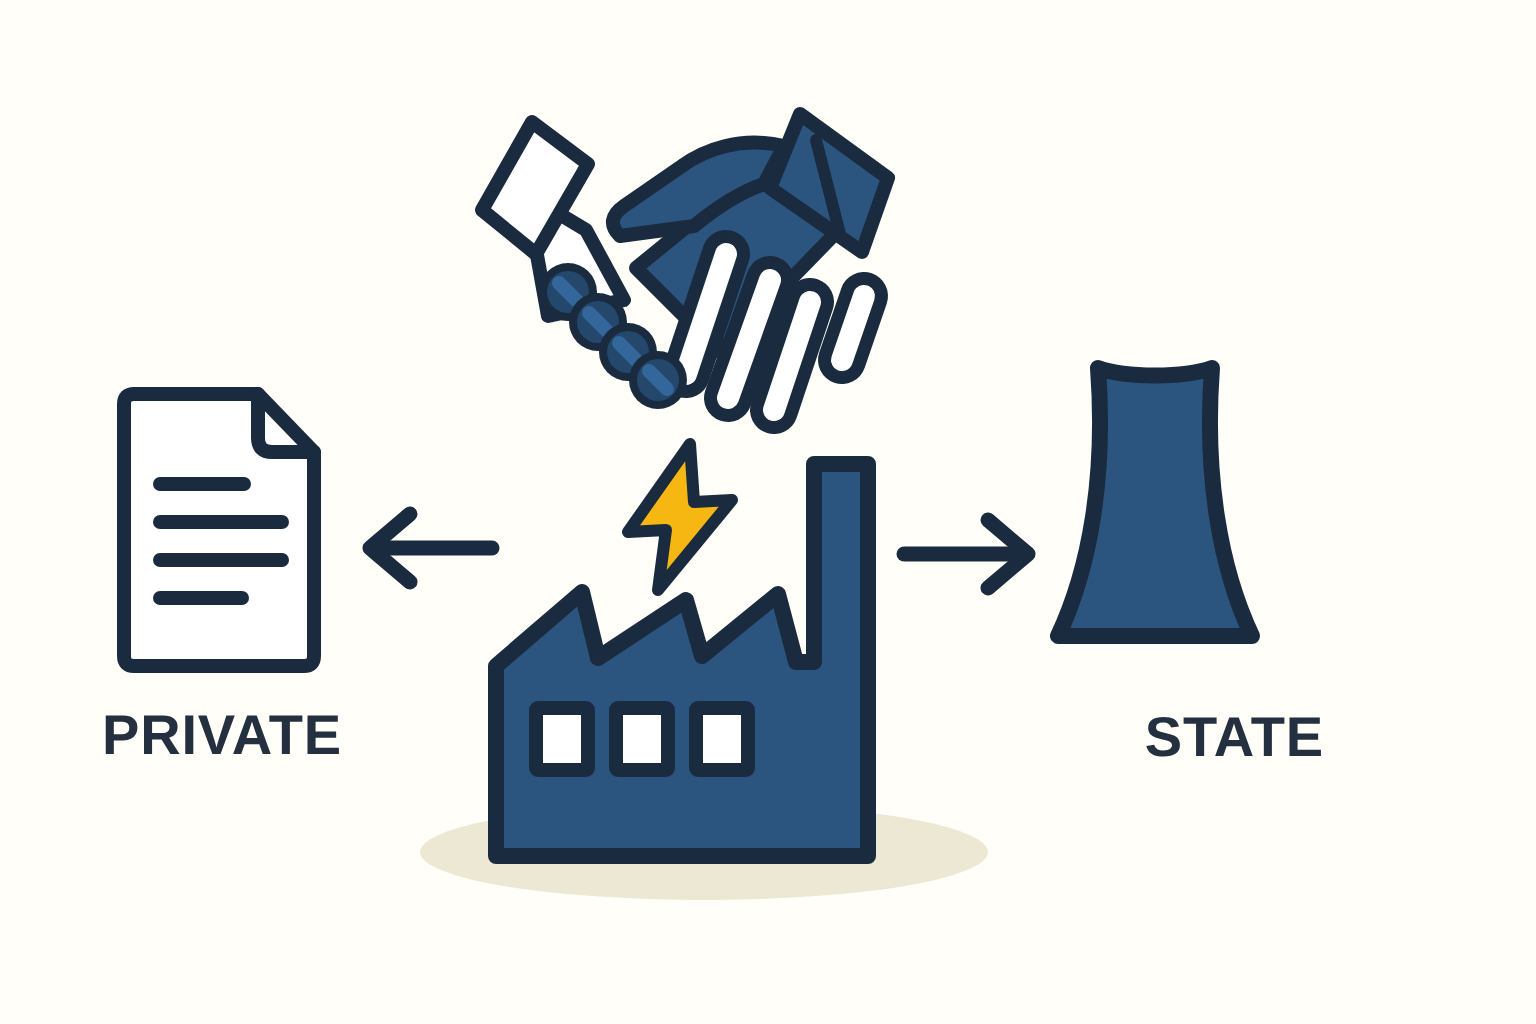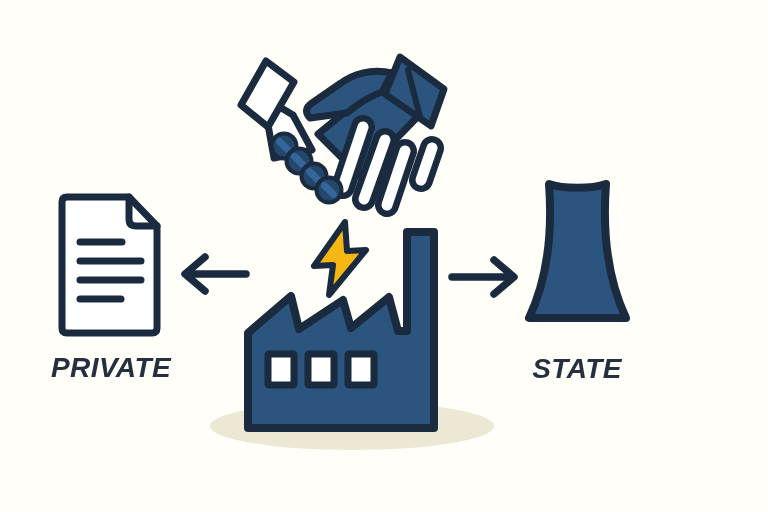--- a/index.html
+++ b/index.html
@@ -1,41 +1,40 @@
 <!DOCTYPE html>
 <html style="--background: #FFFEF8; --navy: #2B557F; --outline: #1B2B3F; --text: #243040; --accent_yellow: #F7B712; --shadow: #EDE8D3; --knuckle: #24476C; --knuckle_highlight: #33669A;"><head>
 <meta charset="utf-8">
 <title>Diagram</title>
 <style>
   html,body{margin:0;padding:0;background:#fff;}
   .stage{
     position:relative;width:768px;height:512px;overflow:hidden;
     background:var(--background,#FFFEF8);
     font-family:"Liberation Sans",sans-serif;
-    font-style:italic;
   }
   svg.scene{position:absolute;left:0;top:0;}
   
   .o{stroke:var(--outline,#1B2B3F);stroke-linejoin:round;stroke-linecap:round;}
   .f-navy{fill:var(--navy,#2B557F);}
   .f-white{fill:#FFFFFF;}
   .f-yellow{fill:var(--accent_yellow,#F7B712);}
   .f-shadow{fill:var(--shadow,#EDE8D3);}
   .f-knuckle{fill:var(--knuckle,#24476C);}
   .f-outline{fill:var(--outline,#1B2B3F);}
   .none{fill:none;}
   .hl{stroke:var(--knuckle_highlight,#33669A);stroke-linecap:round;}
   .white-core{stroke:#FFFFFF;stroke-linecap:round;fill:none;}
   
   .label{
     position:absolute;font-weight:700;color:var(--text,#243040);
     text-align:center;letter-spacing:.4px;
   }
   .label-investor{left:14px;top:352px;width:194px;font-size:28px;line-height:31px;}
-  .label-state{left:492px;top:353px;width:170px;font-size:28px;line-height:31px;}
+  .label-state{left:492px;top:353px;width:170px;font-size:28px;line-height:31px;text-align:right;}
 </style>
 </head>
 <body>
 
 <div class="stage">
 
   <svg class="scene" width="768" height="512" viewBox="0 0 768 512">
 
     <ellipse class="f-shadow" cx="352" cy="426" rx="142" ry="24"></ellipse>
 

